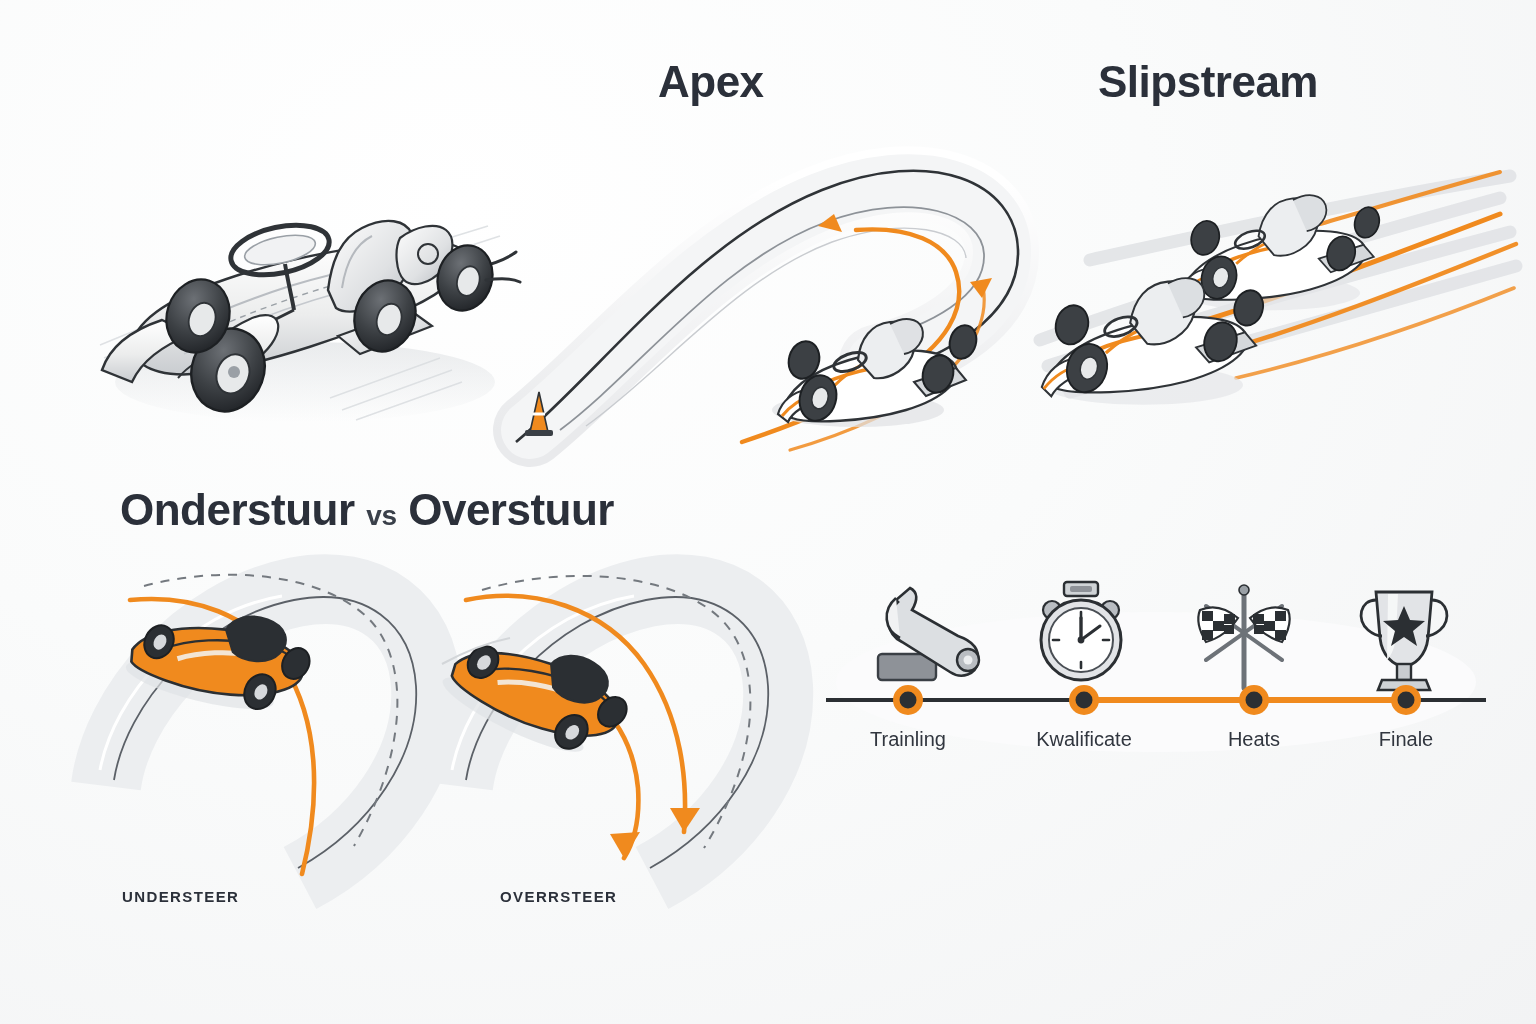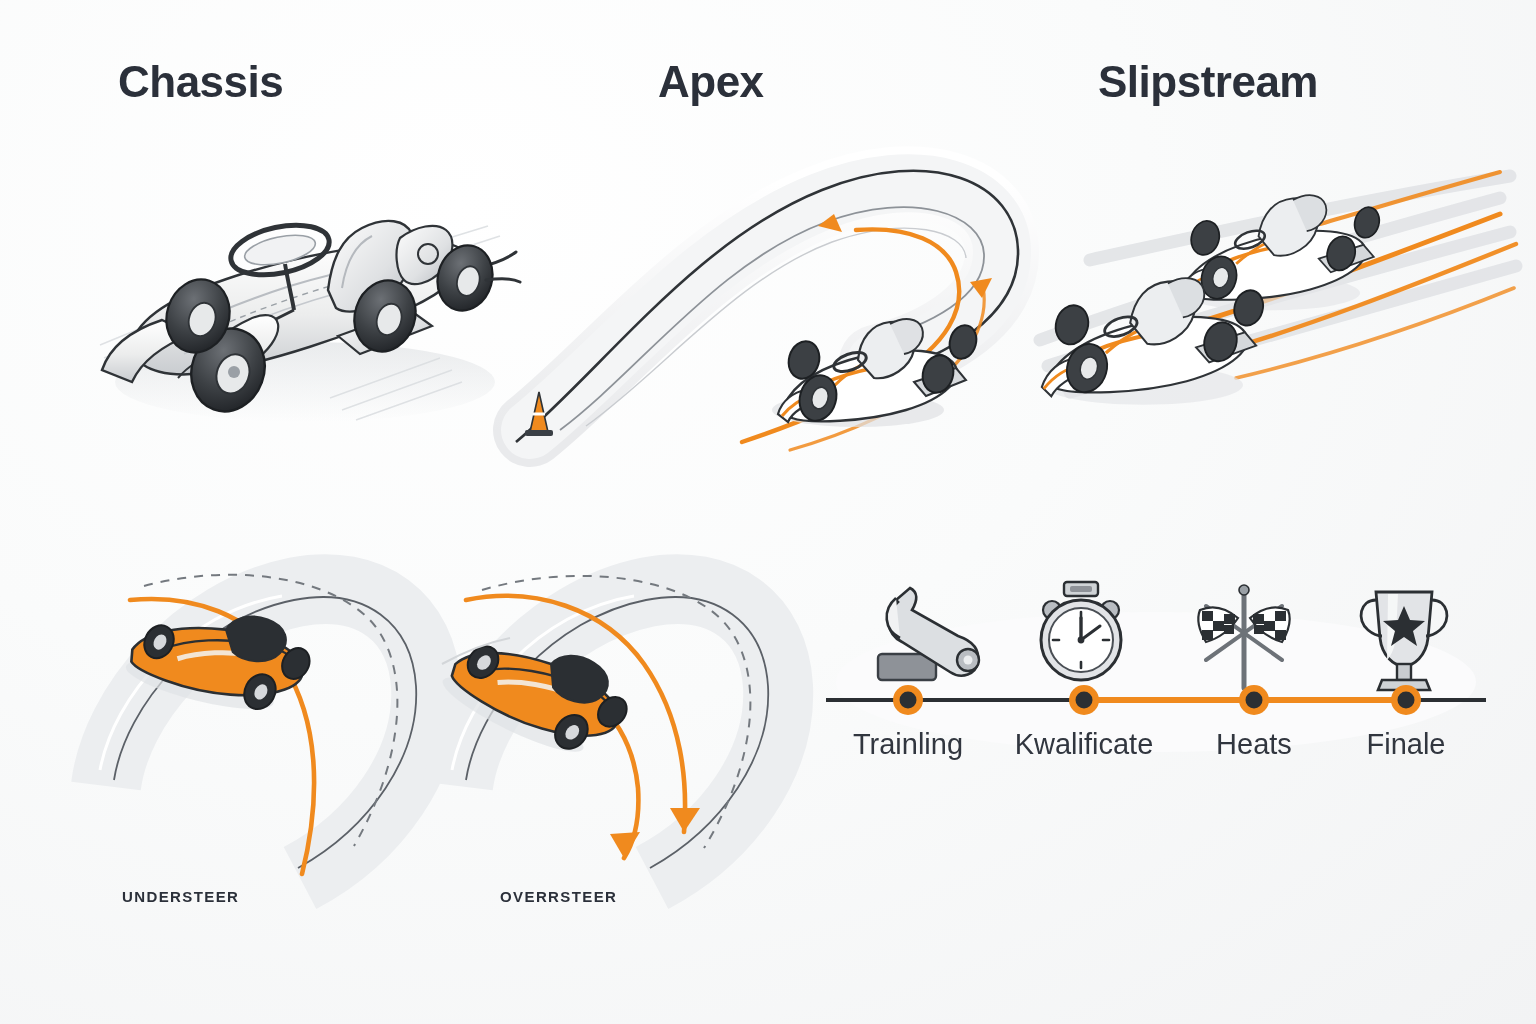--- a/index.html
+++ b/index.html
@@ -26,36 +26,33 @@
     white-space:nowrap;
   }
   .ptitle .vs{font-size:28px;font-weight:600;color:#3a404a;}
   .caption{
     font-size:15px;
     font-weight:600;
     letter-spacing:1.4px;
     color:#2b303a;
   }
   .tl-label{
-    font-size:29px;
+    font-size:20px;
     font-weight:400;
     color:#31363f;
     text-align:center;
     white-space:nowrap;
   }
   svg{display:block;overflow:visible;}
 </style>
 </head>
 <body>
 
 <div class="sheet">
 
-  <div class="panel" style="left:118px;top:60px;">
-    <div class="ptitle">Chassis</div>
-  </div>
 
   <div class="panel" style="left:80px;top:130px;">
     <svg width="450" height="300" viewBox="0 0 450 300">
       <defs>
         <linearGradient id="metal" x1="0" y1="0" x2="0" y2="1">
           <stop offset="0%" stop-color="#ffffff"></stop>
             <stop offset="55%" stop-color="#eceded"></stop>
             <stop offset="100%" stop-color="#c9ccd0"></stop>
         </linearGradient>
         <linearGradient id="metal2" x1="0" y1="0" x2="1" y2="1">
@@ -269,20 +266,27 @@
         <path d="M166 110 L218 94 L230 108 L180 126 Z" fill="#d5d8db" stroke="#2f3337" stroke-width="2"></path>
         <ellipse cx="50" cy="132" rx="21" ry="26" transform="rotate(16 50 132)" fill="#3c4044" stroke="#1d2023" stroke-width="2"></ellipse>
         <ellipse cx="52" cy="132" rx="9" ry="12" transform="rotate(16 52 132)" fill="#e7e9ea" stroke="#2f3337" stroke-width="1.6"></ellipse>
         <ellipse cx="34" cy="86" rx="17" ry="21" transform="rotate(16 34 86)" fill="#3c4044" stroke="#1d2023" stroke-width="2"></ellipse>
         <ellipse cx="192" cy="104" rx="17" ry="21" transform="rotate(16 192 104)" fill="#3c4044" stroke="#1d2023" stroke-width="2"></ellipse>
         <ellipse cx="222" cy="68" rx="15" ry="19" transform="rotate(16 222 68)" fill="#3c4044" stroke="#1d2023" stroke-width="2"></ellipse>
       </g>
     </svg>
   </div>
 
+  <div class="panel" style="left:120px;top:488px;">
+    <div class="ptitle">
+      <span>Onderstuur</span>
+      <span class="vs">vs</span>
+      <span>Overstuur</span>
+    </div>
+  </div>
 
   <div class="panel" style="left:86px;top:556px;">
     <svg width="350" height="330" viewBox="0 0 350 330">
       <path d="M20 230 C30 150 110 56 210 36 C286 22 336 62 340 130 C344 206 290 282 214 322" fill="none" stroke="#eceef0" stroke-width="70"></path>
       <path d="M28 224 C40 148 116 62 208 44 C280 30 326 68 330 130 C334 200 284 272 212 312" fill="none" stroke="#5b6067" stroke-width="1.8"></path>
       <path d="M58 30 C140 8 236 18 282 62 C326 106 320 200 268 290" fill="none" stroke="#74797f" stroke-width="2" stroke-dasharray="9 8"></path>
       <path d="M14 214 C28 140 100 56 196 40" fill="none" stroke="#ffffff" stroke-width="3"></path>
 
       <g>
         <path d="M44 44 C106 38 166 58 198 110 C232 164 236 238 216 318" fill="none" stroke="#f08a1e" stroke-width="4.6" stroke-linecap="round"></path>

